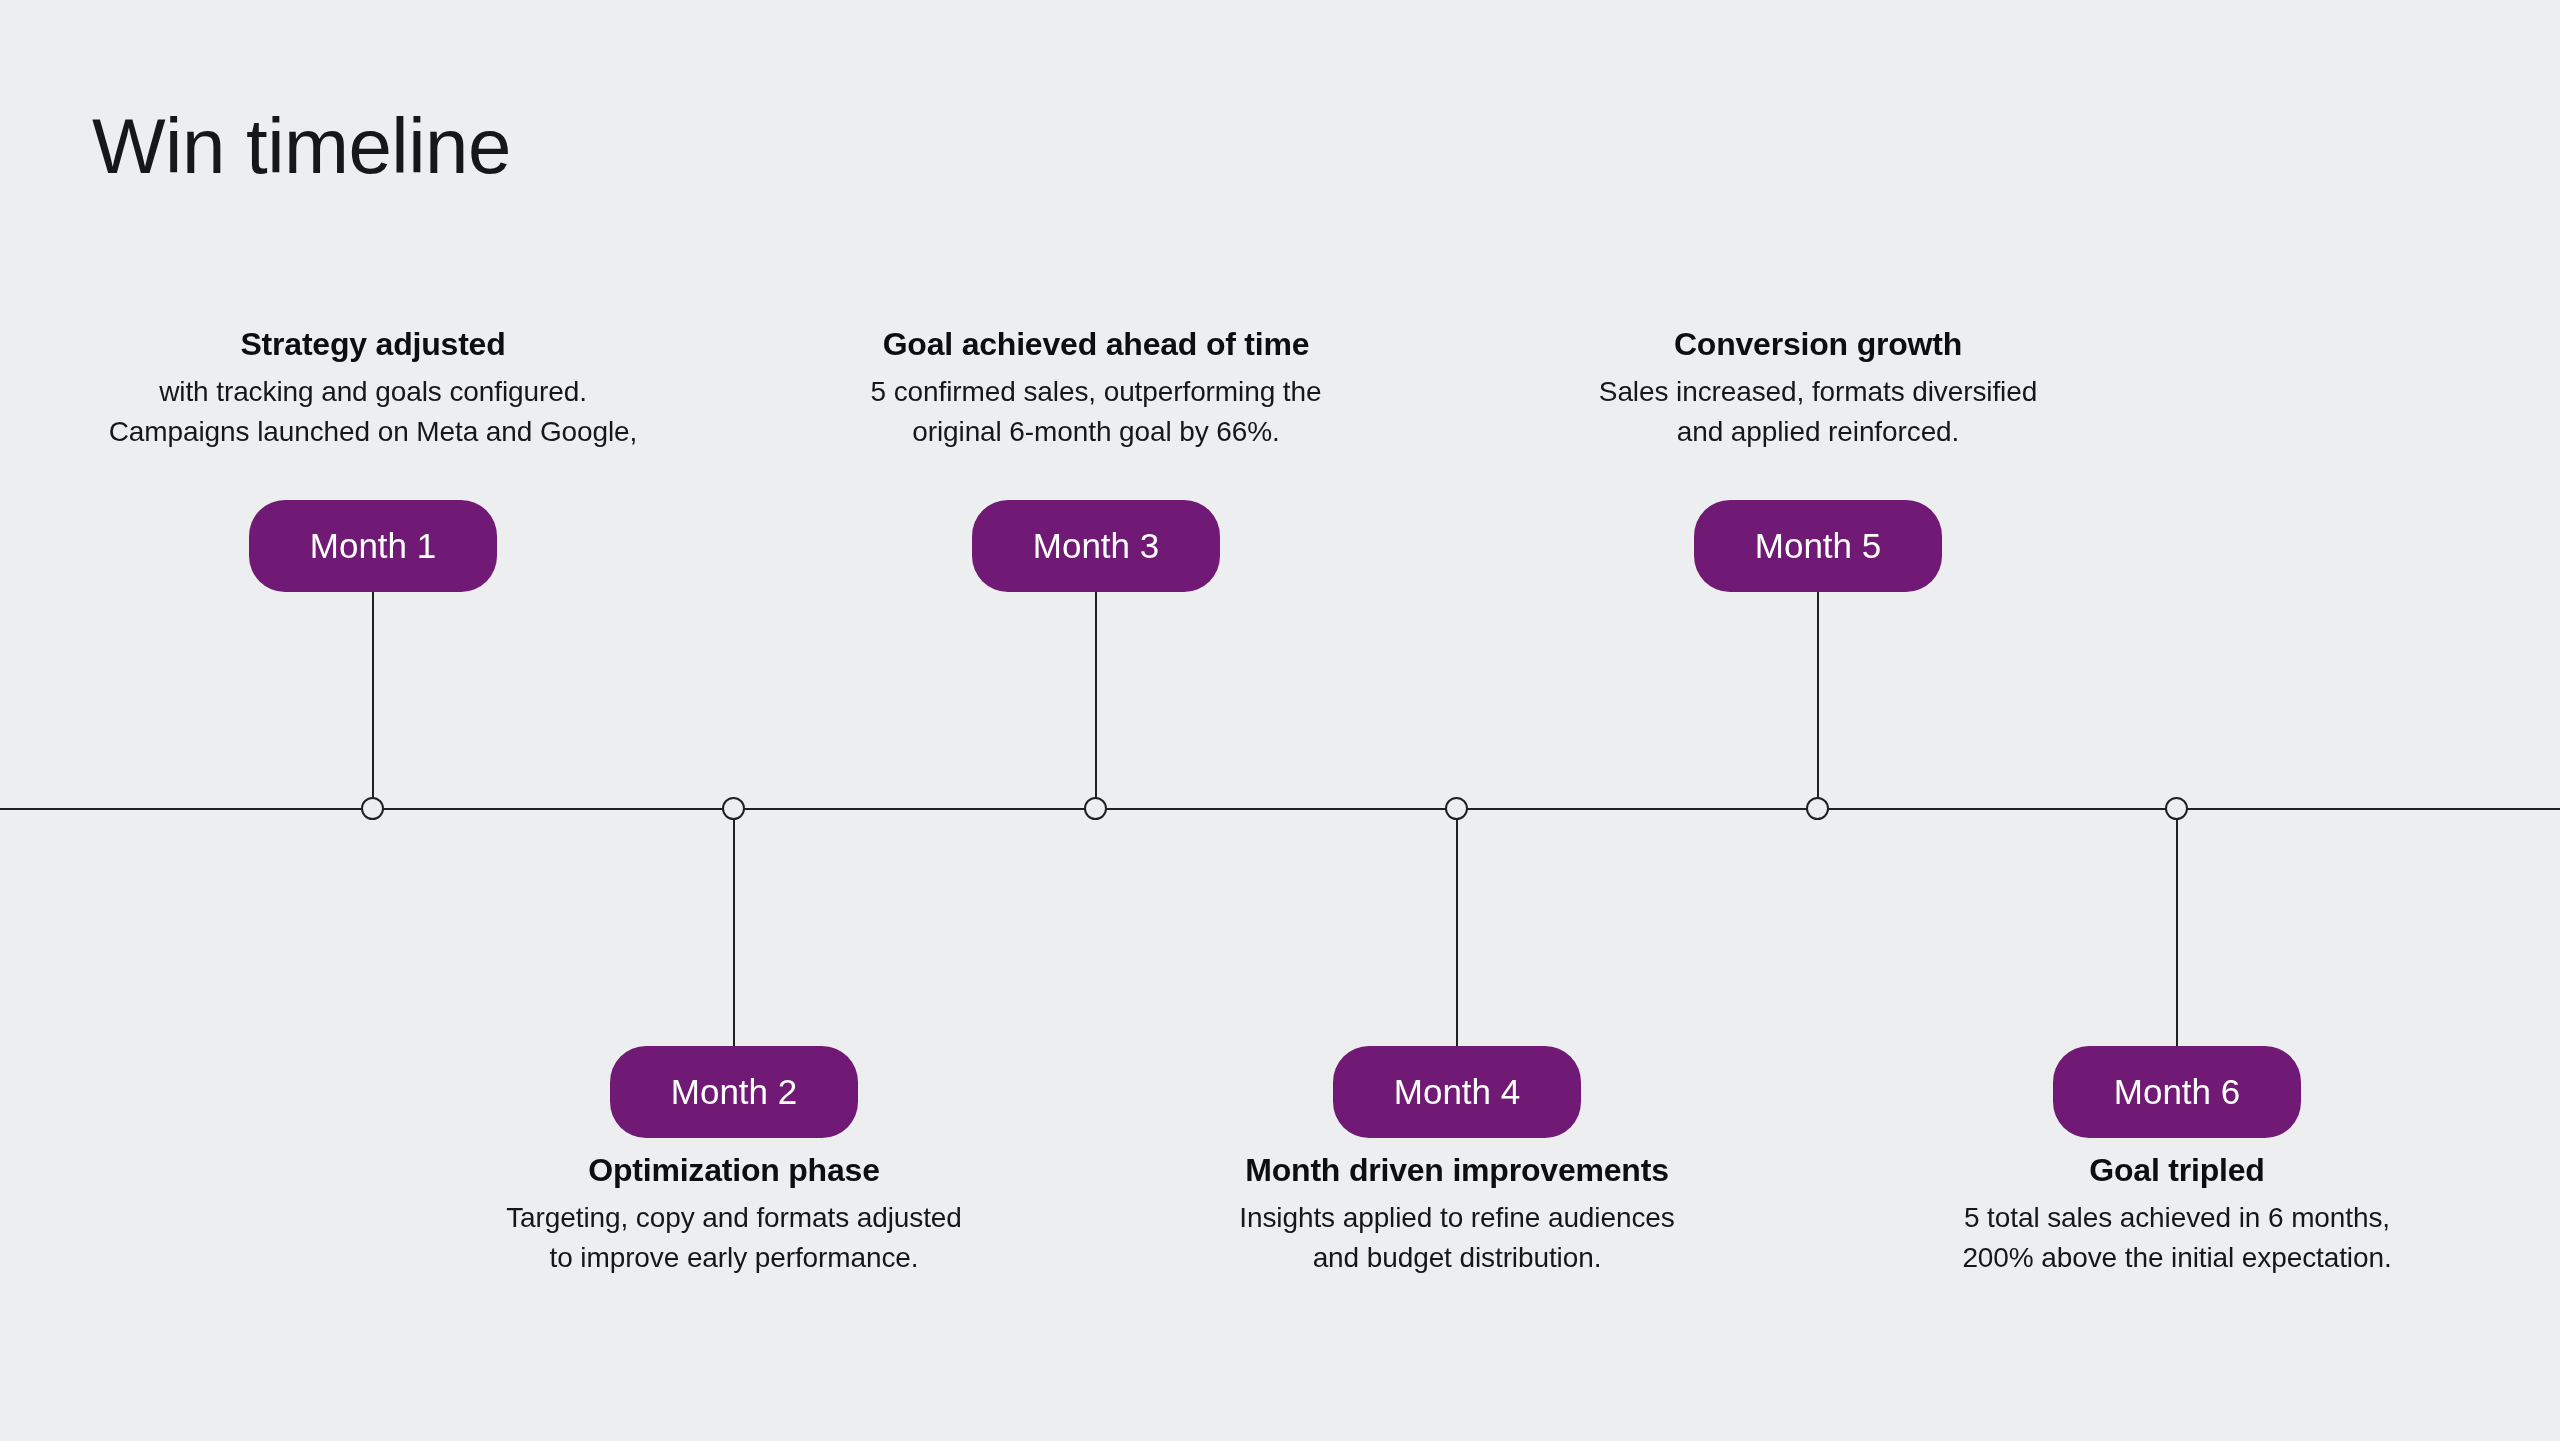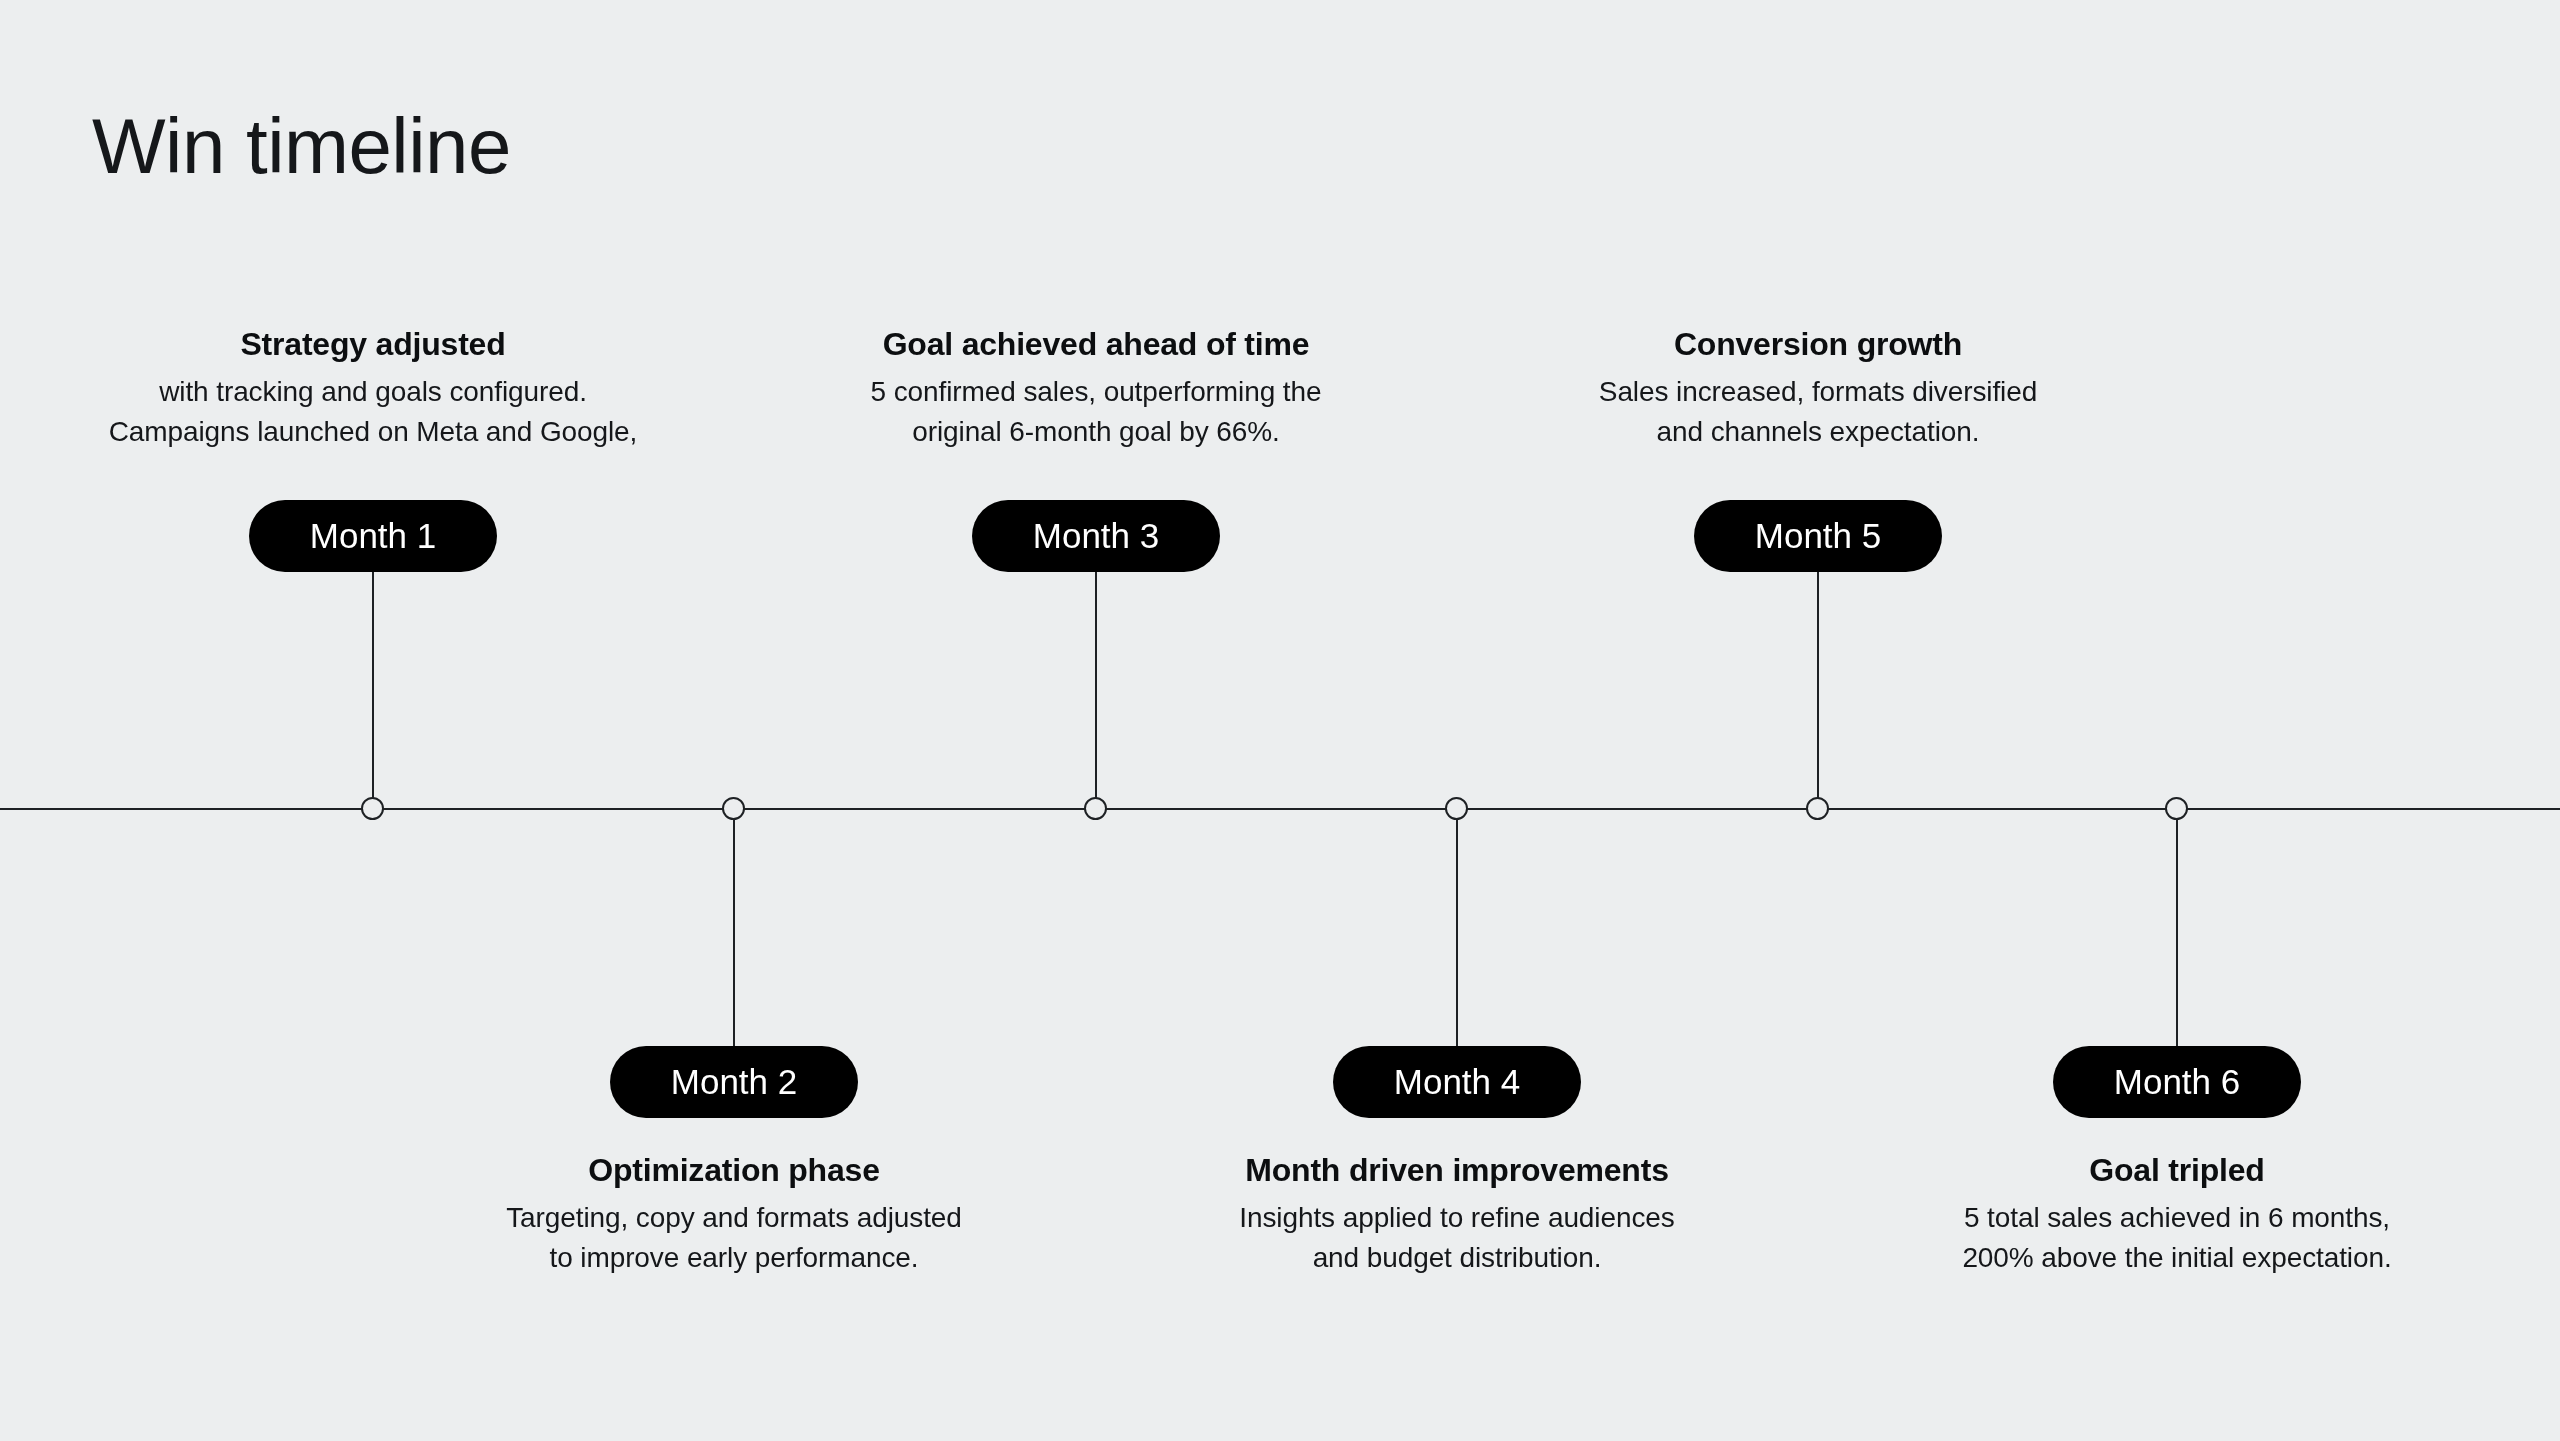--- a/index.html
+++ b/index.html
@@ -86,23 +86,23 @@
   .milestone.below .connector {
     top: 818px;
     height: 228px;
   }
 
   
   .pill {
     position: absolute;
     left: -124px;
     width: 248px;
-    height: 72px;
+    height: 92px;
     border-radius: 36px;
-    background: #000000;
+    background: #701a75;
     color: #FFFFFF;
     display: flex;
     align-items: center;
     justify-content: center;
     font-size: 35px;
     font-weight: 300;
     letter-spacing: 0px;
     z-index: 2;
     box-sizing: border-box;
   }
@@ -207,21 +207,21 @@
       <div class="milestone above" style="left: 1818px;">
         <div class="connector"></div>
         <div class="node-dot"></div>
         <div class="pill">
           <span>Month 5</span>
         </div>
         <div class="text-block">
           <div class="ms-title">Conversion growth</div>
           <div class="ms-desc">
             <span class="line">Sales increased, formats diversified</span>
-            <span class="line">and channels expectation.</span>
+            <span class="line">and applied reinforced.</span>
           </div>
         </div>
       </div>
       <div class="milestone below" style="left: 2177px;">
         <div class="connector"></div>
         <div class="node-dot"></div>
         <div class="pill">
           <span>Month 6</span>
         </div>
         <div class="text-block">

